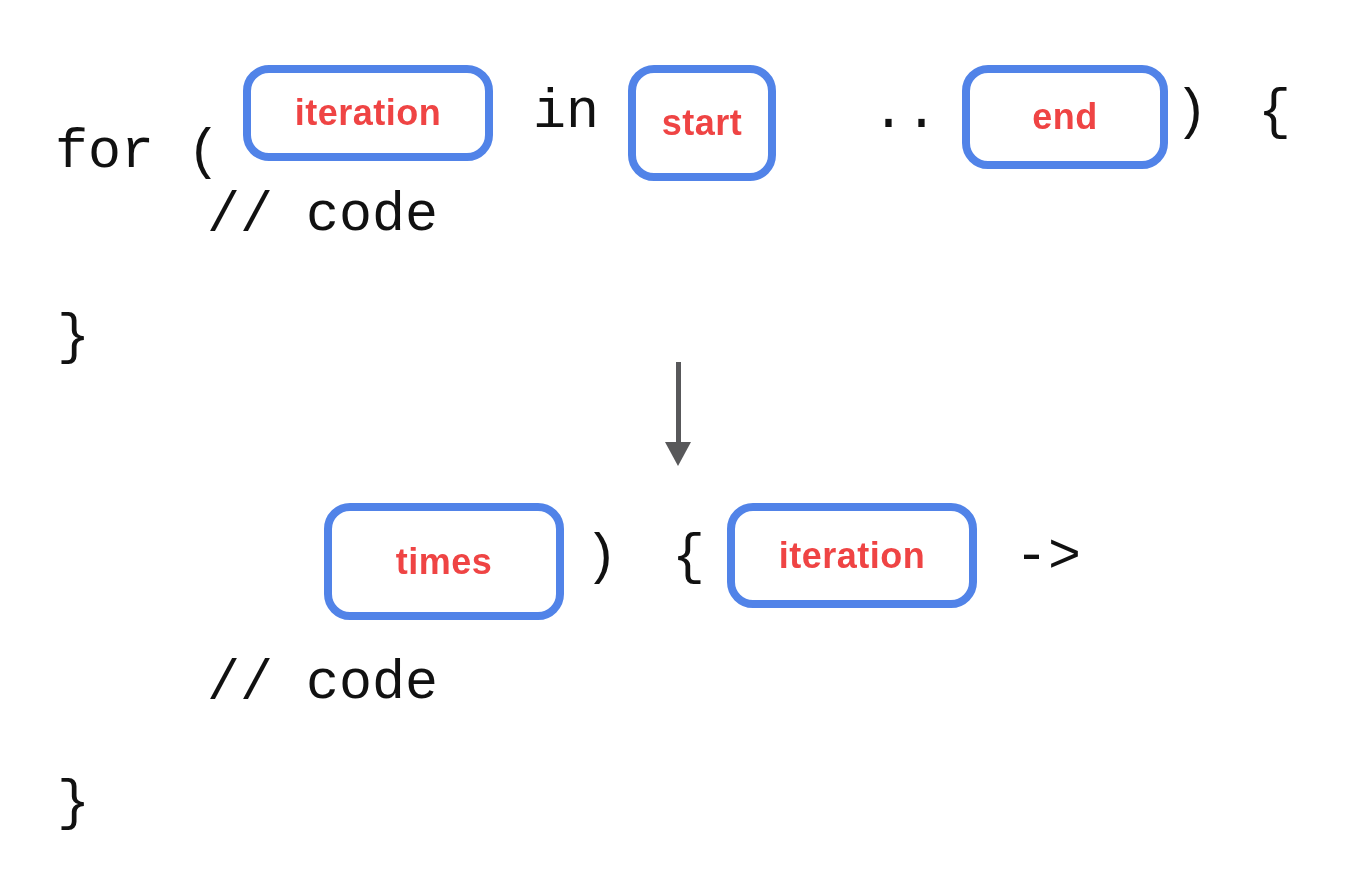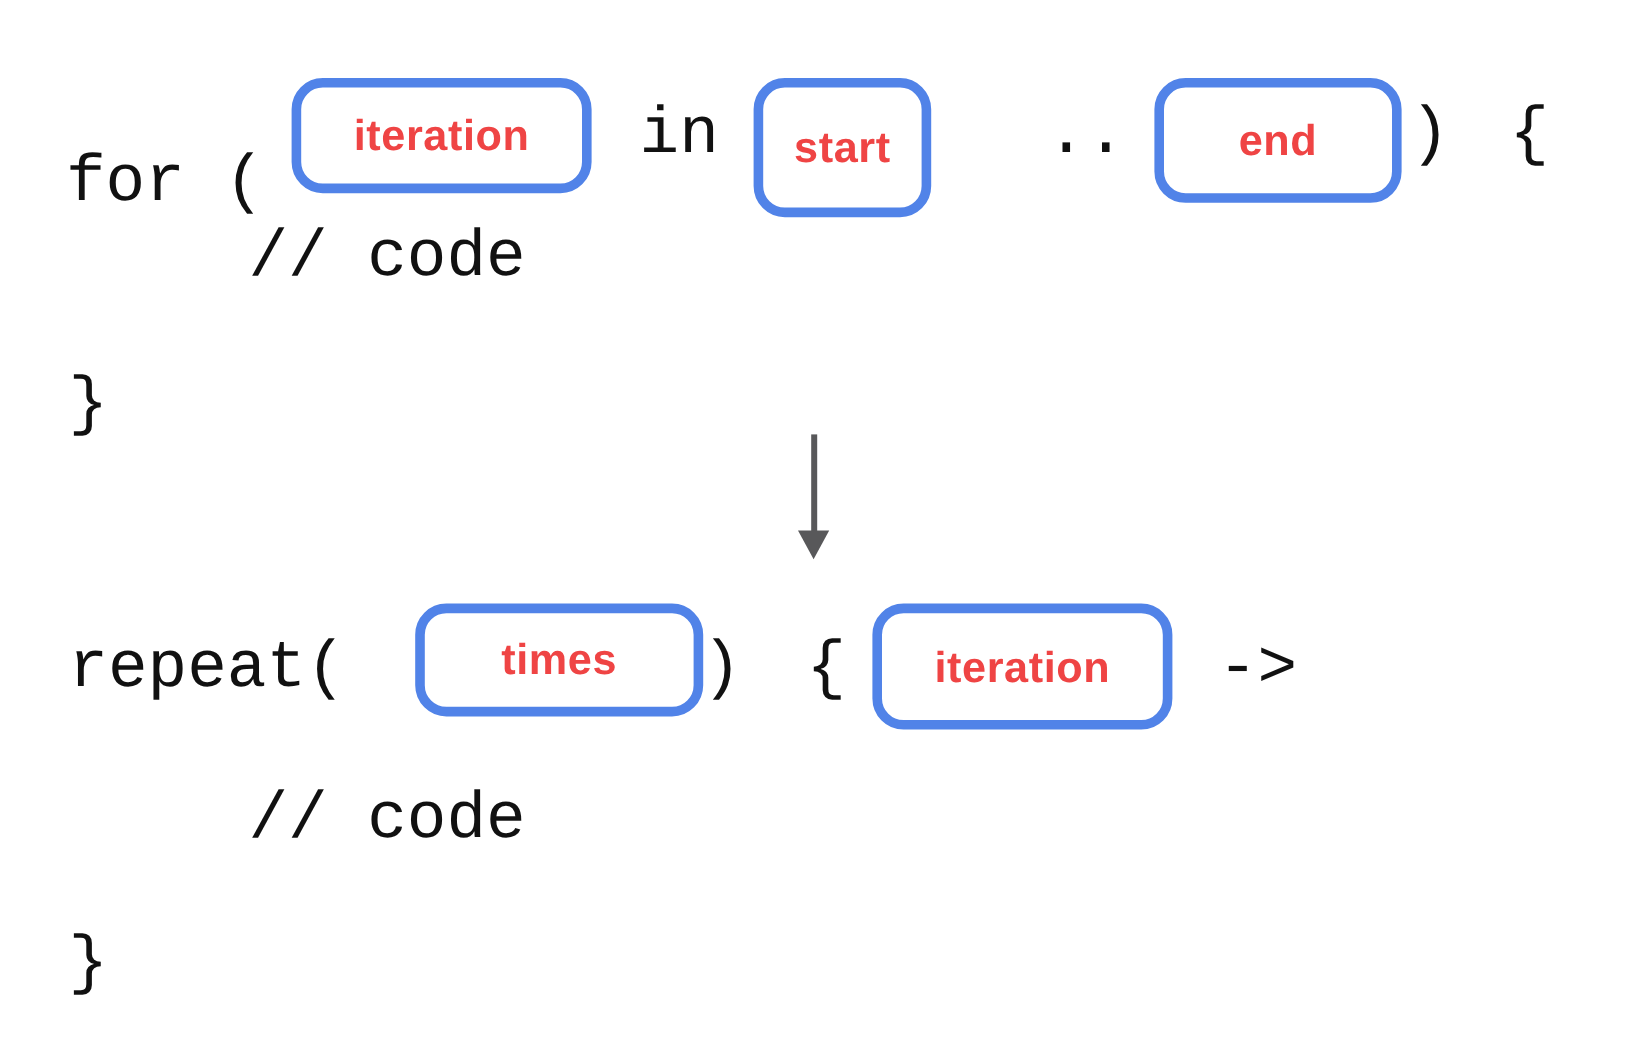--- a/index.html
+++ b/index.html
@@ -87,22 +87,21 @@
   <span class="mono" style="left:1258px; top:112px;">{</span>
 
   <span class="mono" style="left:207px; top:215px;">// code</span>
   <span class="mono" style="left:57px;  top:337px;">}</span>
 
   <div class="arrow">
     <div class="shaft"></div>
     <div class="head"></div>
   </div>
 
-  <span class="mono" style="left:57px;  top:557px;">repeat(</span>
-  <div class="pill" style="left:346px; top:503px; width:240px; height:94px;">
+  <div class="pill" style="left:324px; top:503px; width:240px; height:117px;">
     <span>times</span>
   </div>
   <span class="mono" style="left:585px; top:557px;">)</span>
   <span class="mono" style="left:672px; top:557px;">{</span>
   <div class="pill" style="left:727px; top:503px; width:250px; height:105px;">
     <span>iteration</span>
   </div>
   <span class="mono" style="left:1015px; top:557px;">-&gt;</span>
 
   <span class="mono" style="left:207px; top:683px;">// code</span>

